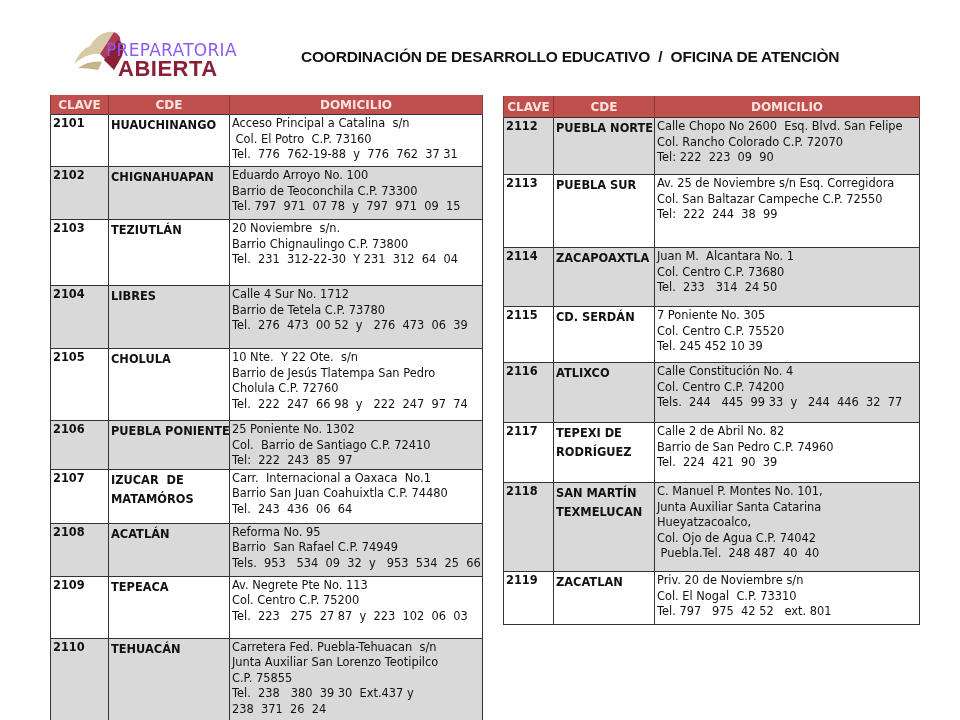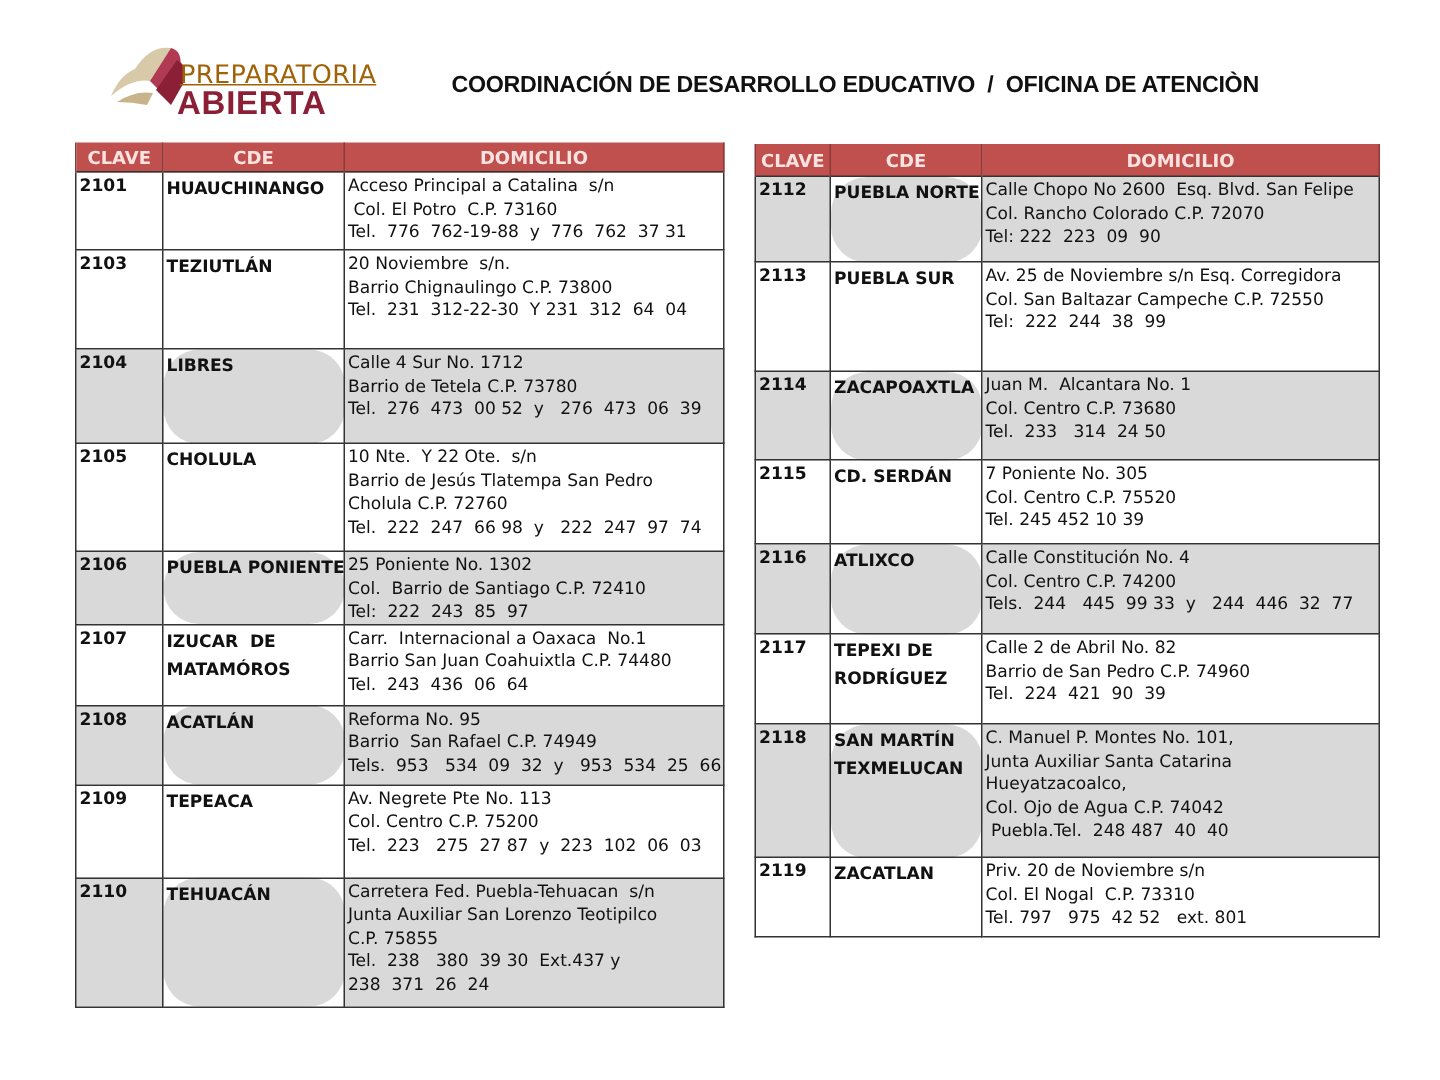--- a/index.html
+++ b/index.html
@@ -1,27 +1,27 @@
 <!DOCTYPE html>
 <html><head>
 <meta charset="utf-8">
 <style>
   html, body { margin: 0; padding: 0; background: #ffffff; }
   body { width: 960px; height: 720px; position: relative; overflow: hidden; font-family: "Liberation Sans", sans-serif; }
   .logo { position: absolute; left: 70px; top: 24px; width: 190px; height: 58px; }
   .logo svg { position: absolute; left: 0; top: 0; }
-  .logo .pre { position: absolute; left: 50px; top: 16px; font-size: 17px; color: #a16207; letter-spacing: 0.3px; font-family: "DejaVu Sans", sans-serif; font-weight: normal; text-decoration: underline; }
+  .logo .pre { position: absolute; left: 36px; top: 16px; font-size: 17px; color: #8b5cf6; letter-spacing: 0.3px; font-family: "DejaVu Sans", sans-serif; font-weight: normal; }
   .logo .abi { position: absolute; left: 48px; top: 32px; font-size: 22px; font-weight: bold; color: #8a1f36; font-family: Liberation Sans, sans-serif; letter-spacing: 0.5px; }
   .title { position: absolute; left: 301px; top: 48px; font-size: 15.5px; font-weight: bold; color: #111; letter-spacing: -0.2px; white-space: pre; }
 
   table.tbl { position: absolute; border-collapse: collapse; font-family: "DejaVu Sans", sans-serif; font-size: 11.4px; color: #111; table-layout: fixed; }
   table.tbl th { background: #c0504d; color: #fbe3e1; font-weight: bold; text-align: center; font-size: 12px; padding: 0; border-left: 1px solid #8a3a38; border-right: 1px solid #8a3a38; }
   table.tbl td { border: 1px solid #333; vertical-align: top; padding: 1px 2px 0 2px; line-height: 15.5px; }
   table.tbl td.code, table.tbl td.cde { font-weight: bold; }
-  table.tbl td.cde { line-height: 19px; padding-top: 1px; border-radius: 24px; }
+  table.tbl td.cde { line-height: 19px; padding-top: 1px; }
   table.tbl tr.shade td { background: #d9d9d9; }
   table.tbl .line { display: block; white-space: pre; }
   table.tbl .line.bold { font-weight: bold; }
 
   #left { left: 50px; top: 95px; width: 432px; }
   #left col.c1 { width: 58px; } #left col.c2 { width: 121px; } #left col.c3 { width: 253px; }
   #left th { height: 19px; }
   #right { left: 503px; top: 96px; width: 416px; }
   #right col.c1 { width: 50px; } #right col.c2 { width: 101px; } #right col.c3 { width: 265px; }
   #right th { height: 21px; }
@@ -60,20 +60,31 @@
         <td class="code">2101</td>
         <td class="cde">
           <span class="line">HUAUCHINANGO</span>
         </td>
         <td>
           <span class="line">Acceso Principal a Catalina  s/n</span>
           <span class="line"> Col. El Potro  C.P. 73160</span>
           <span class="line">Tel.  776  762-19-88  y  776  762  37 31</span>
         </td>
       </tr>
+      <tr class="shade" style="height: 53px;">
+        <td class="code">2102</td>
+        <td class="cde">
+          <span class="line">CHIGNAHUAPAN</span>
+        </td>
+        <td>
+          <span class="line">Eduardo Arroyo No. 100</span>
+          <span class="line">Barrio de Teoconchila C.P. 73300</span>
+          <span class="line">Tel. 797  971  07 78  y  797  971  09  15</span>
+        </td>
+      </tr>
       <tr style="height: 66px; padding-left: 28px;">
         <td class="code">2103</td>
         <td class="cde">
           <span class="line">TEZIUTLÁN</span>
         </td>
         <td>
           <span class="line">20 Noviembre  s/n.</span>
           <span class="line">Barrio Chignaulingo C.P. 73800</span>
           <span class="line">Tel.  231  312-22-30  Y 231  312  64  04</span>
         </td>

